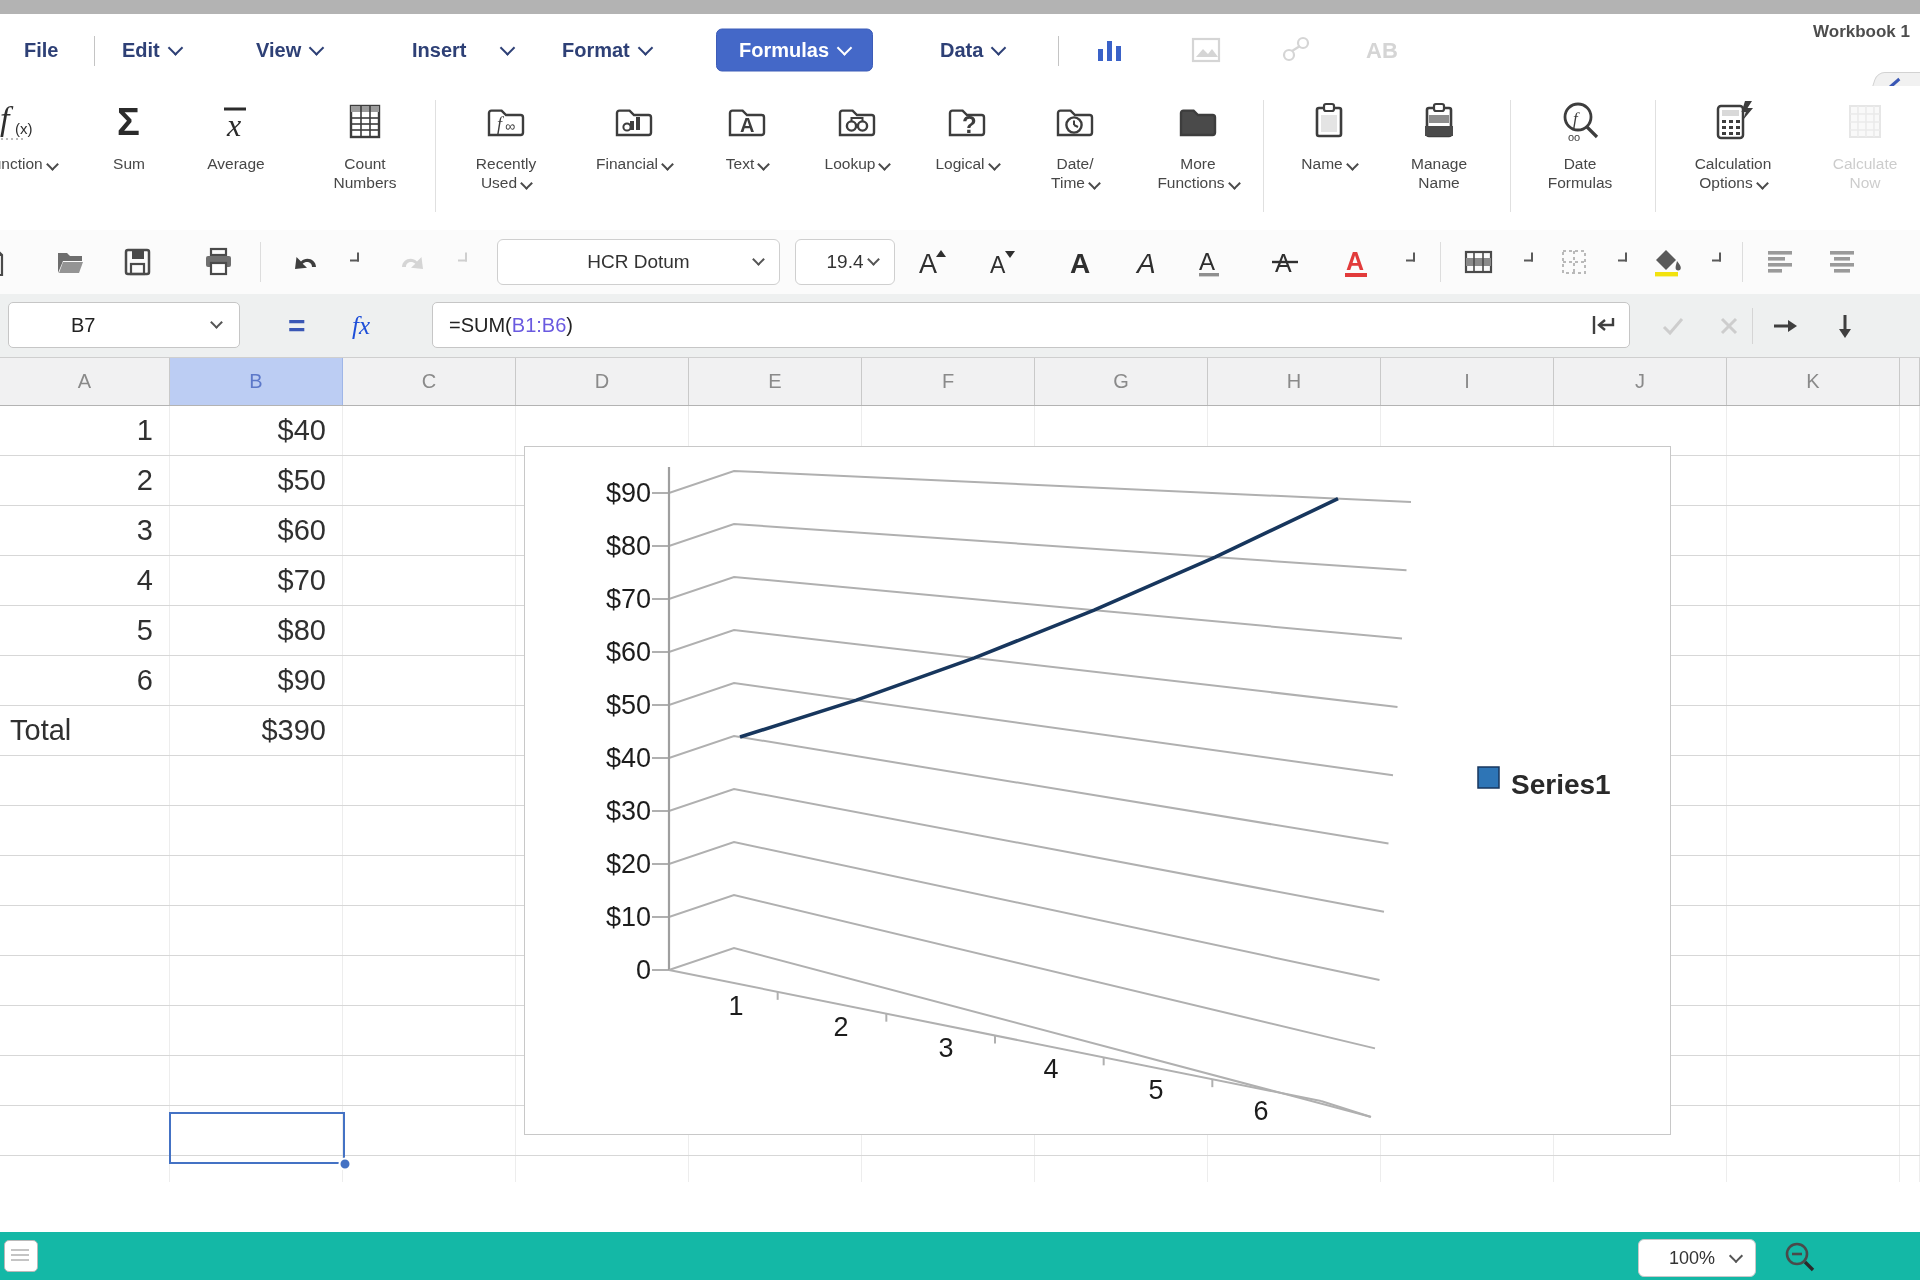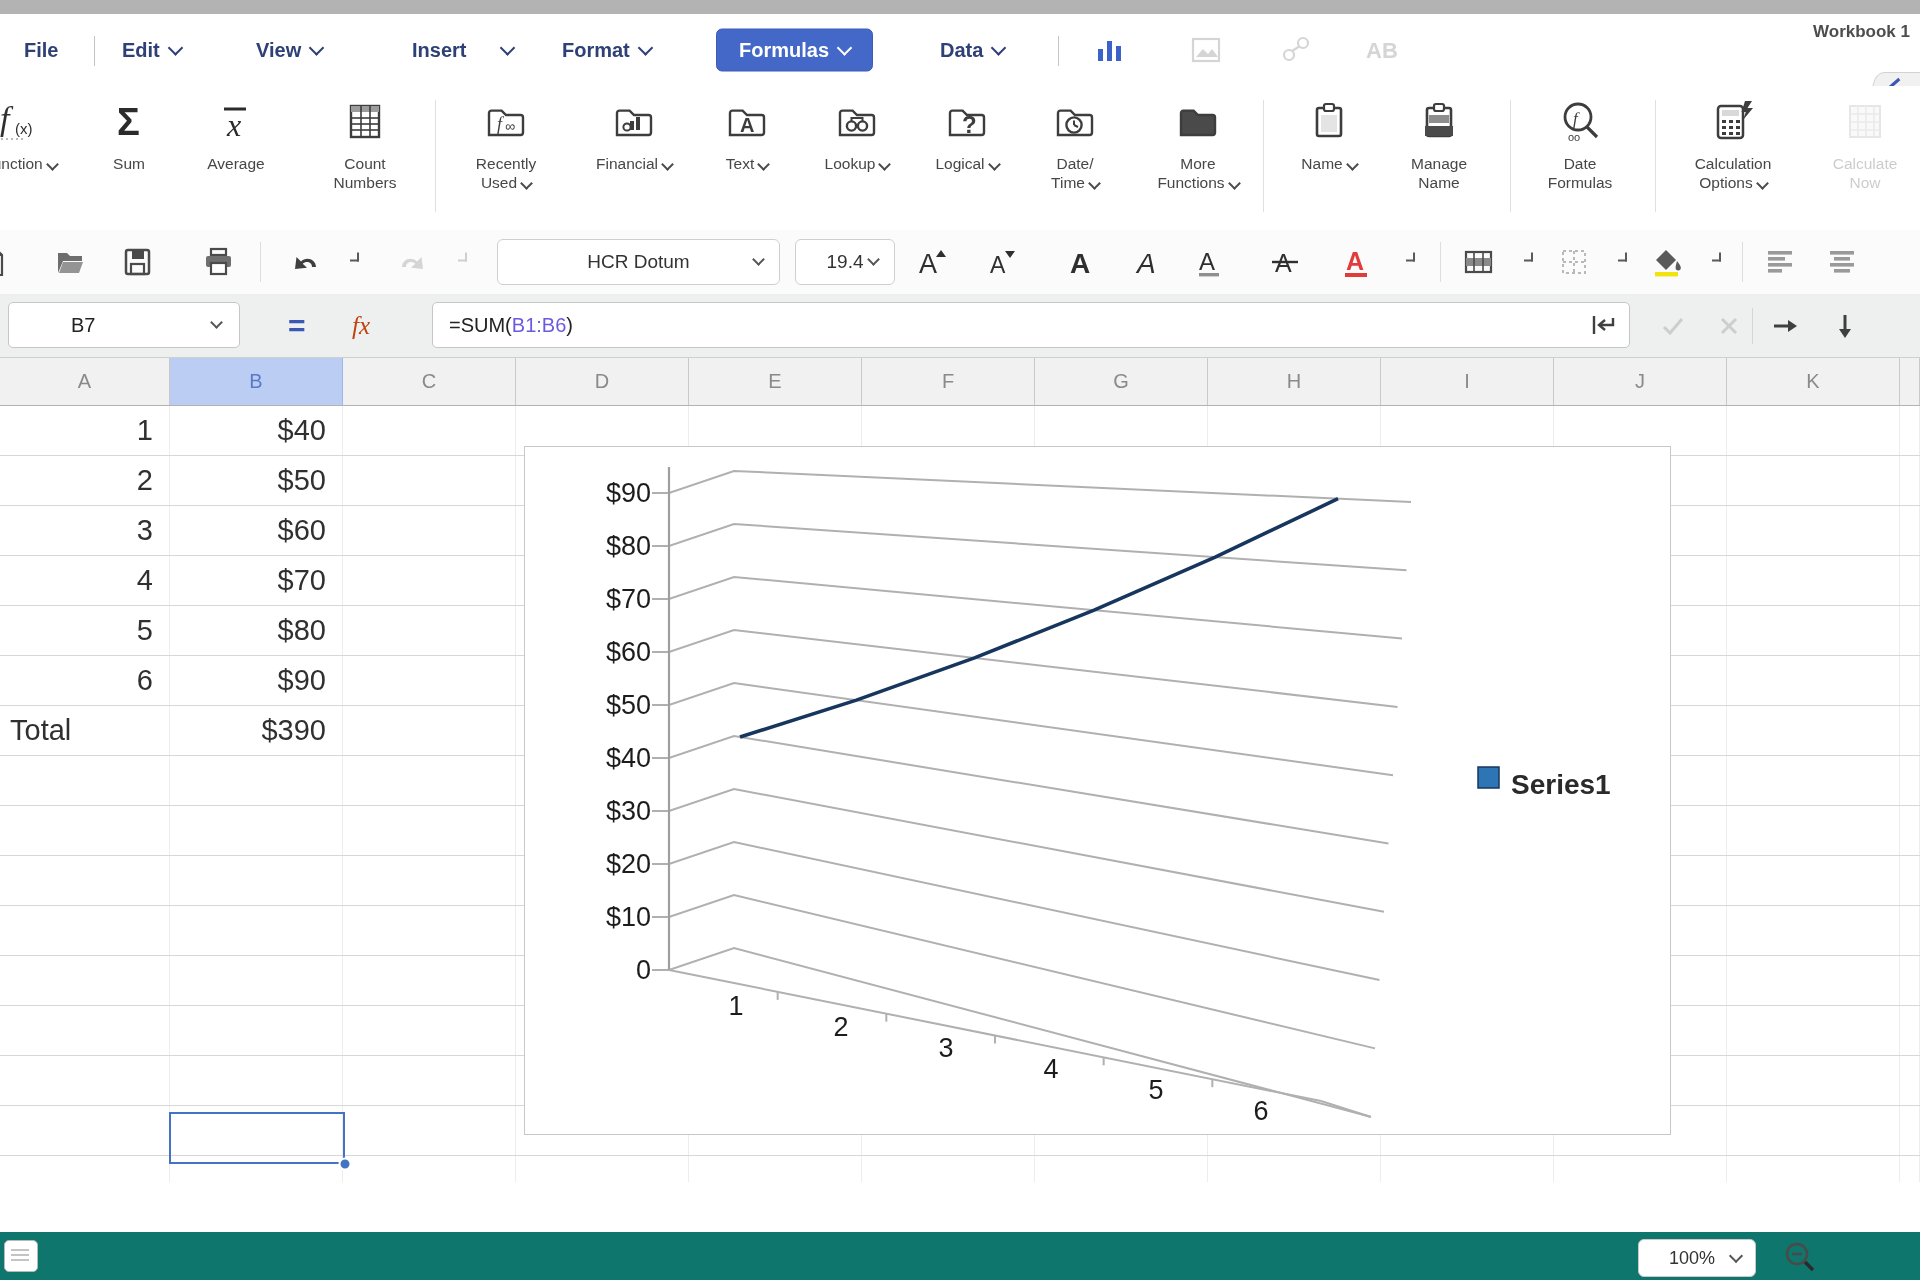--- a/index.html
+++ b/index.html
@@ -68,21 +68,21 @@
          border:1px solid #c8c8c8;box-sizing:border-box;z-index:5;}
   
   .tabbar{position:absolute;left:0;top:1182px;width:1920px;height:50px;background:#c7c7c7;border-top:1px solid #aeaeae;box-sizing:border-box;}
   .tab{position:absolute;top:0;height:50px;display:flex;align-items:center;justify-content:center;
        font-size:19px;clip-path:polygon(0 0,100% 0,calc(100% - 16px) 100%,16px 100%);background:#dedede;color:#9a9a9a;}
   .tab.active{background:#4a6fc9;color:#fff;font-weight:700;}
   .tab.addtab{background:#fff;color:#4468c8;font-size:26px;font-weight:700;
               clip-path:polygon(0 0,100% 0,calc(100% - 12px) 100%,12px 100%);}
   .book-icon{position:absolute;left:-6px;top:10px;}
   
-  .statusbar{position:absolute;left:0;top:1232px;width:1920px;height:48px;background:#0f766e;}
+  .statusbar{position:absolute;left:0;top:1232px;width:1920px;height:48px;background:#14b8a6;}
   .zoom-box{position:absolute;left:1638px;top:7px;width:118px;height:38px;background:#fff;
             border:1px solid #c9c9c9;border-radius:6px;box-sizing:border-box;display:flex;align-items:center;
             font-size:18px;color:#333;padding-left:30px;}
   .zoom-box .chev{position:absolute;right:14px;color:#555;width:8px;height:8px;}
   .kb-icon{position:absolute;left:4px;top:8px;width:32px;height:30px;border:1px solid #b9b9b9;
            border-radius:5px;background:#fff;}
   svg{display:block;}
 </style>
 </head>
 <body>
@@ -556,21 +556,21 @@
         </span>
       </div>
     </div>
 
   <div class="fbar">
     <div class="fbox" style="left:8px;width:232px;padding-left:62px">
       <span>B7</span>
       <span class="chev chev-sm" style="position:absolute;right:18px;color:#555"></span>
     </div>
     <div class="fb-sym" style="left:288px;font-size:30px;font-weight:700;color:#3a57b5">=</div>
-    <div class="fb-sym" style="left:352px;font-size:25px;font-style:italic;color:#c2410c;font-family:'Liberation Serif',serif">fx</div>
+    <div class="fb-sym" style="left:352px;font-size:25px;font-style:italic;color:#1d4ed8;font-family:'Liberation Serif',serif">fx</div>
     <div class="fbox" style="left:432px;width:1198px;padding-left:16px">
       <span>=SUM(</span>
         <span style="color:#6a5ae0">B1:B6</span>
         <span>)</span>
       <span style="position:absolute;right:12px">
         <svg width="28" height="26" viewBox="0 0 28 26">
           <line x1="5" y1="4" x2="5" y2="22" stroke="#3f3f3f" stroke-width="2.4"></line>
           <path d="M24 6 v7 H11" fill="none" stroke="#3f3f3f" stroke-width="2.4"></path>
           <path d="M16 8 l-6 5 6 5" fill="none" stroke="#3f3f3f" stroke-width="2.4"></path>
         </svg>

